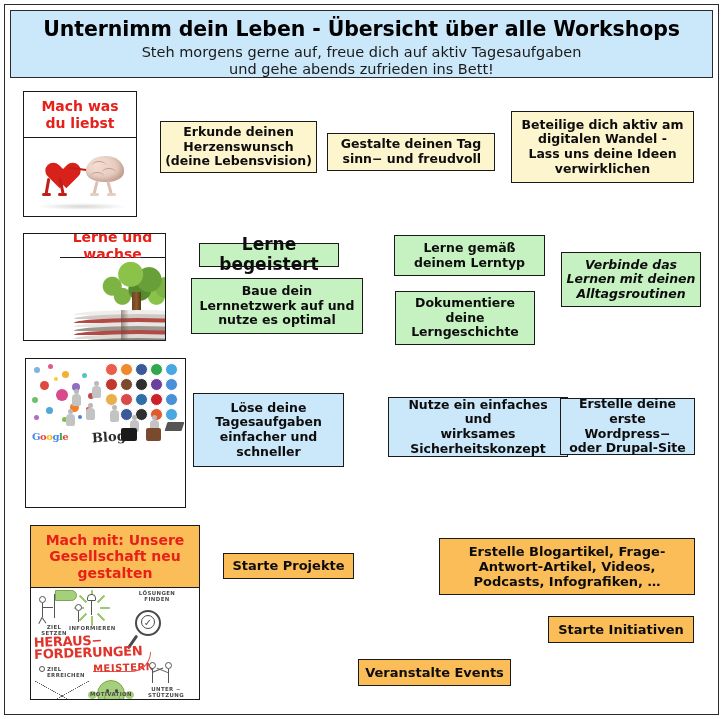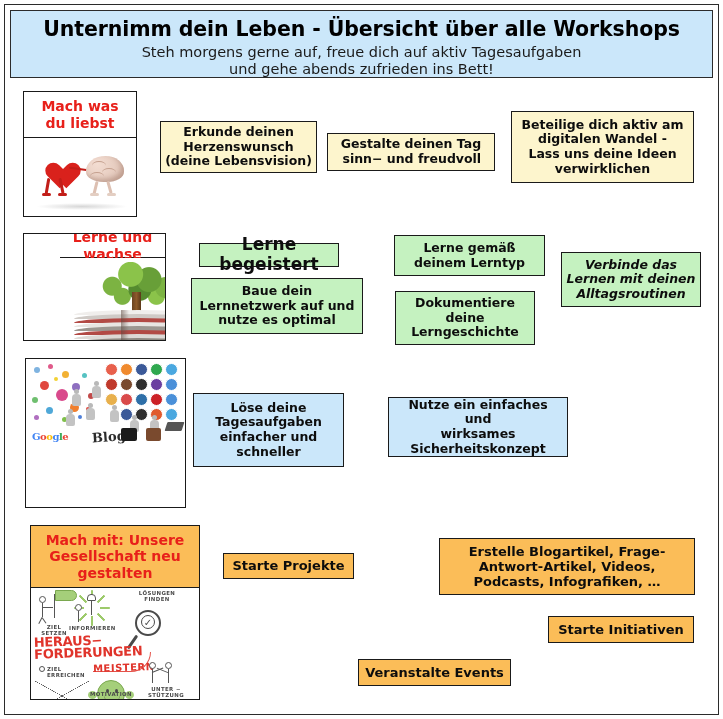--- a/index.html
+++ b/index.html
@@ -397,20 +397,23 @@
 
   <div class="box b" style="left:188px; top:388px; width:151px; height:74px; font-size:12.5px;">Löse deine
 Tagesaufgaben
 einfacher und
 schneller</div>
 
   <div class="box b" style="left:359px; top:392px; width:180px; height:60px; font-size:12.5px;margin-left:24px;">Nutze ein einfaches und
 wirksames
 Sicherheitskonzept</div>
 
+  <div class="box b" style="left:555px; top:393px; width:135px; height:57px; font-size:12.5px;">Erstelle deine
+erste Wordpress−
+oder Drupal-Site</div>
 
   <div class="cat" style="left:25px; top:520px; width:170px; height:175px;">
     <div class="cat-title o" style="height:62px; background:#fbbd58;">Mach mit: Unsere
 Gesellschaft neu
 gestalten</div>
     <div class="cat-art" style="height:111px;">
 
       <div class="sk-flag"></div>
       <div class="sk-body" style="left:23px; top:6px; height:24px; width:1.2px;"></div>
       <div class="sk-head" style="left:8px; top:8px;"></div>

